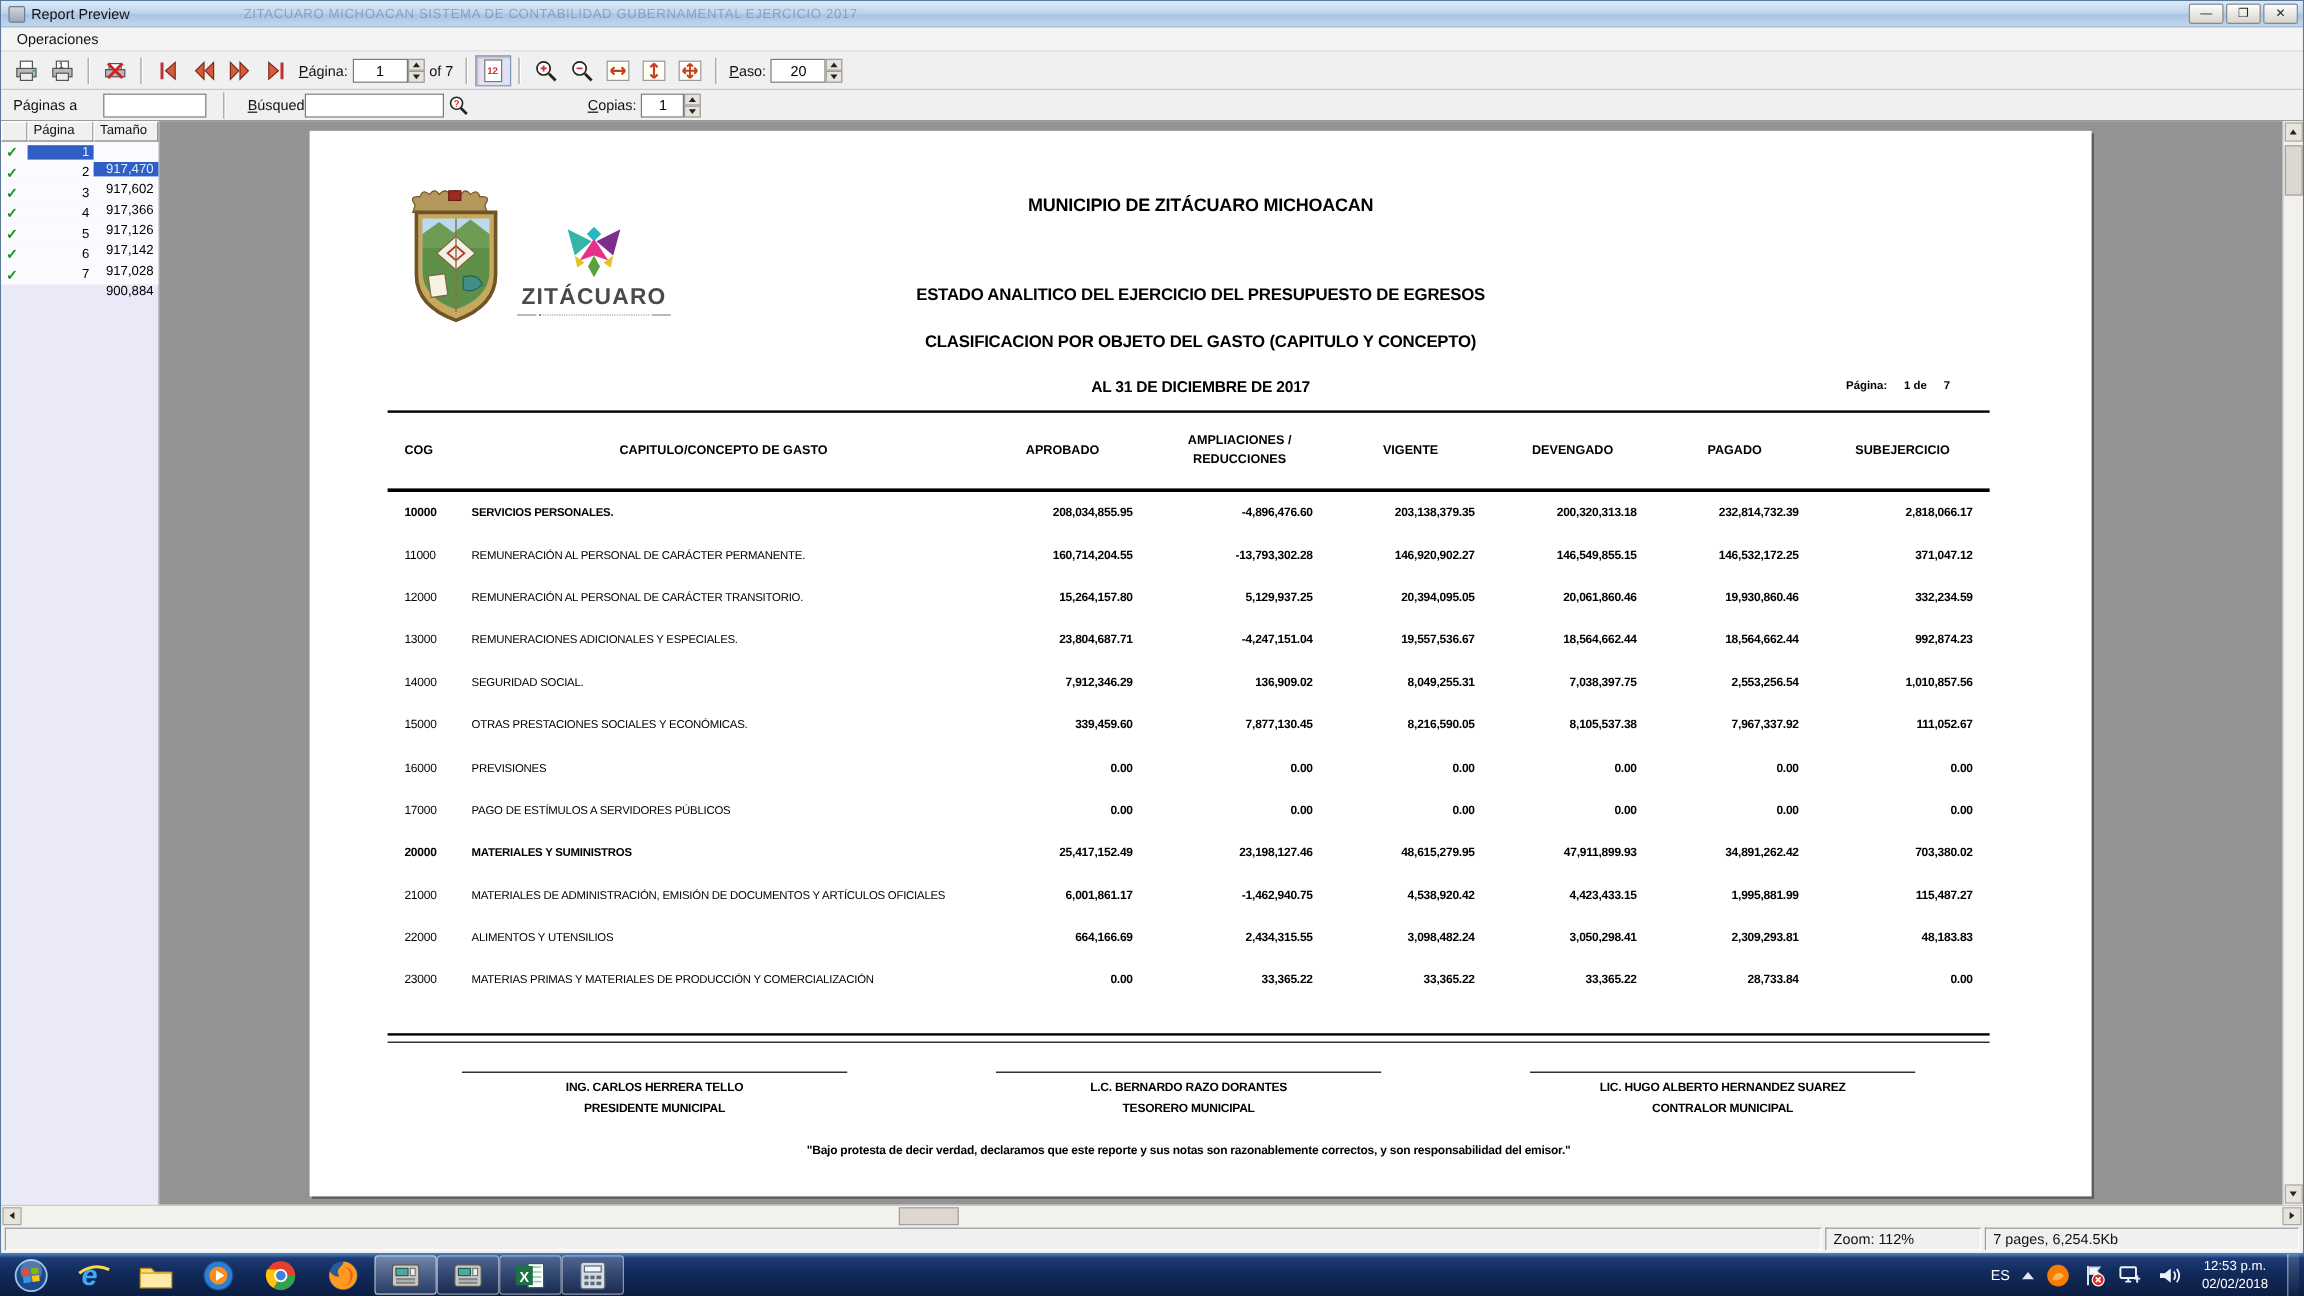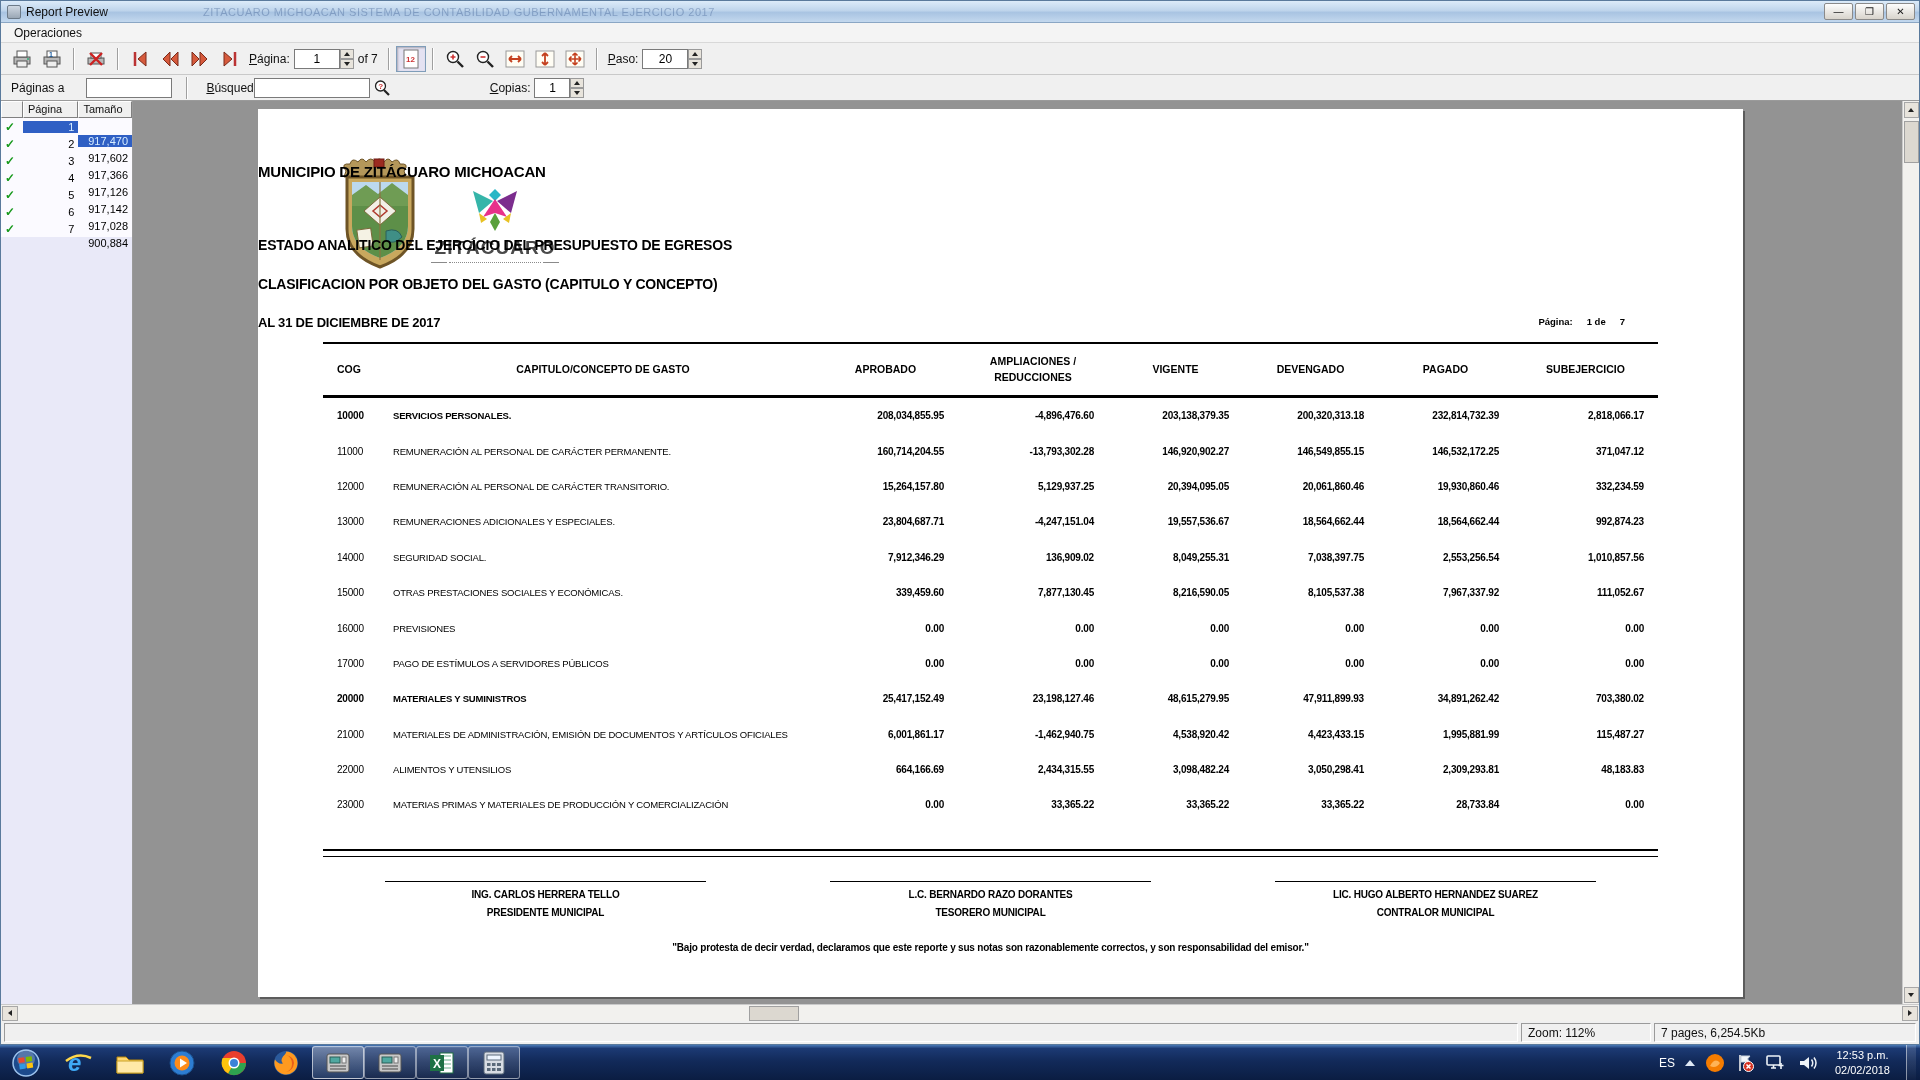--- a/index.html
+++ b/index.html
@@ -87,37 +87,37 @@
   .statusbar { height:23px; background:#f0f0f0; display:flex; gap:3px; padding:2px 3px; flex:0 0 auto; }
   .sb-sec { border:1px solid; border-color:#9a9a9a #ffffff #ffffff #9a9a9a; font-size:12px;
     color:#111; display:flex; align-items:center; padding:0 6px; }
   .sb-main { flex:1; }
   .sb-zoom { width:130px; }
   .sb-pages { width:262px; }
 
   
   .page { position:absolute; left:125px; top:8px; width:1485px; height:888px; background:#fff;
     box-shadow:2px 2px 0 #5c5c5c; color:#000; }
-  .rep-title { position:absolute; left:0; width:100%; text-align:left; font-weight:bold; letter-spacing:-.2px; }
+  .rep-title { position:absolute; left:0; width:100%; text-align:center; font-weight:bold; letter-spacing:-.2px; }
   .t1 { top:54px; font-size:15px; }
   .t2 { top:128px; font-size:14px; }
   .t3 { top:167px; font-size:14px; }
   .t4 { top:206px; font-size:13px; }
   .page-ind { position:absolute; top:207px; right:118px; font-size:9.5px; font-weight:bold; display:flex; gap:14px; }
   .logo-crest { position:absolute; left:78px; top:48px; }
   .logo-zit { position:absolute; left:172px; top:74px; text-align:center; width:130px; }
   .logo-zit .wordmark { font-size:19px; font-weight:bold; color:#4a4a4a; letter-spacing:1px; margin-top:2px; }
   .logo-zit .tagline { margin:3px auto 0; width:92px; height:3px;
     border-top:1px dotted #8a8a8a; position:relative; }
   .logo-zit .tagline::before, .logo-zit .tagline::after { content:""; position:absolute; top:-1px; width:16px; border-top:1px solid #8a8a8a; }
   .logo-zit .tagline::before { left:-18px; } .logo-zit .tagline::after { right:-18px; }
 
   .rtable { position:absolute; left:65px; top:233px; width:1335px; font-size:10px; }
   .tgrid { display:grid; grid-template-columns:70px 420px 145px 150px 135px 135px 135px 145px; }
-  .thead { border-top:2px solid #000; border-bottom:3px solid #000; height:56px; align-items:center; font-weight:bold; font-size:10.5px; }
+  .thead { border-top:2px solid #000; border-bottom:3px solid #000; height:68px; align-items:center; font-weight:bold; font-size:10.5px; }
   .th { text-align:center; line-height:1.9; }
   .th.cog { text-align:left; padding-left:14px; }
   .th.two { line-height:1.5; }
   .trow { height:35.4px; align-items:center; }
   .trow .c-cog { padding-left:14px; letter-spacing:-.2px; }
   .trow .c-con { font-size:9.5px; letter-spacing:-.2px; }
   .trow .num { text-align:right; padding-right:14px; font-weight:bold; letter-spacing:-.2px; }
   .trow.bold .c-con, .trow.bold .c-cog { font-weight:bold; }
   .endline1 { margin-top:26px; border-top:2.5px solid #000; }
   .endline2 { margin-top:5px; border-top:1px solid #000; }

